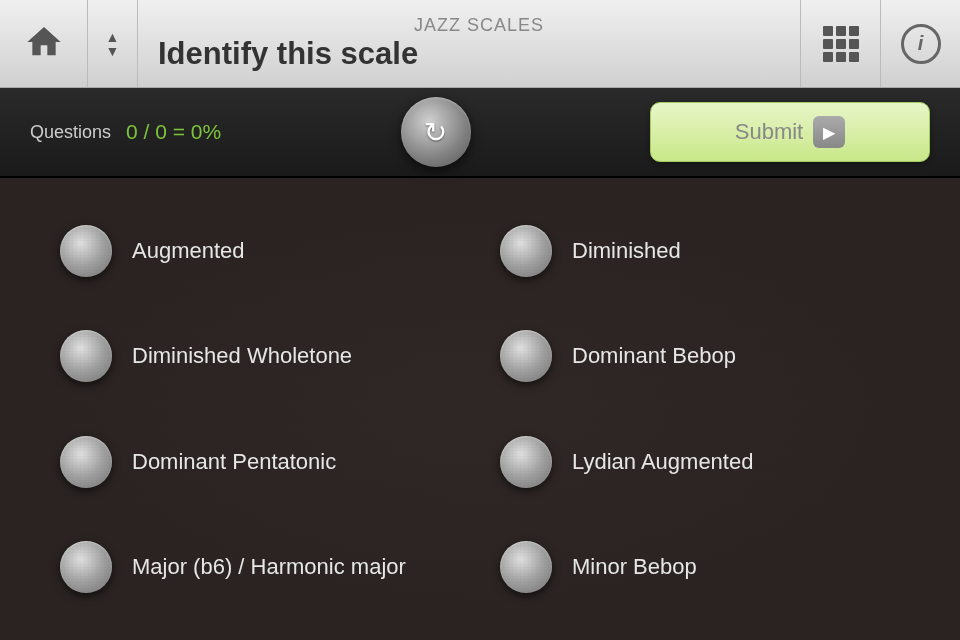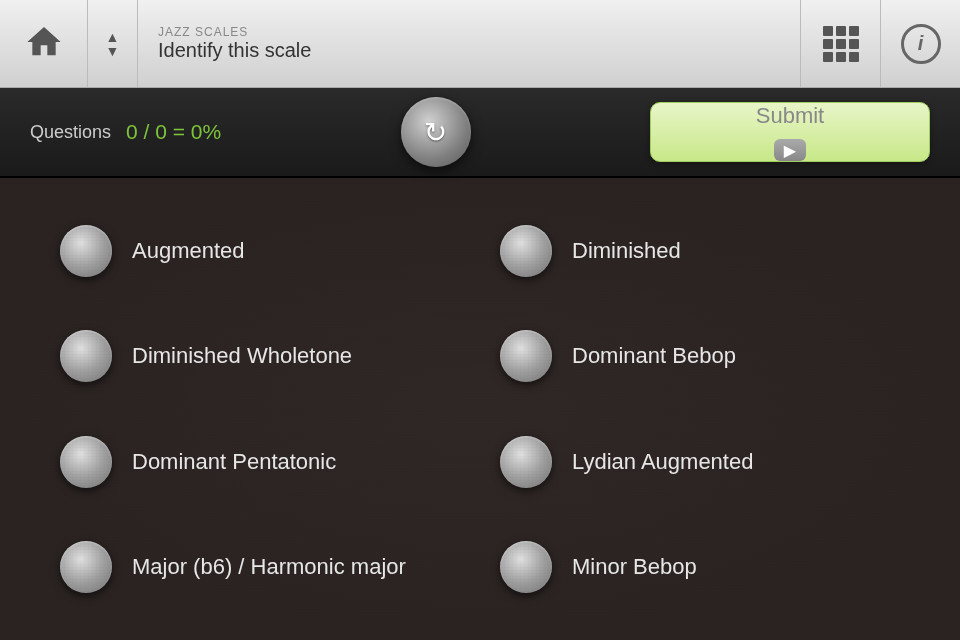--- a/index.html
+++ b/index.html
@@ -52,30 +52,31 @@
       line-height: 1;
       cursor: pointer;
     }
 
     .header-title {
       flex: 1;
       padding-left: 20px;
     }
 
     .header-subtitle {
-      font-size: 12px;
+      font-size: 18px;
       color: #888;
       text-transform: uppercase;
       letter-spacing: 1px;
+      text-align: center;
     }
 
     .header-main-title {
-      font-size: 20px;
+      font-size: 31px;
       color: #333;
-      font-weight: 400;
+      font-weight: 700;
     }
 
     .header-right {
       display: flex;
       align-items: center;
       height: 100%;
     }
 
     .grid-btn {
       width: 80px;
@@ -174,21 +175,20 @@
       align-items: center;
       justify-content: center;
       gap: 10px;
       width: 280px;
       height: 60px;
       background: linear-gradient(to bottom, #e8f5c8, #c8e888);
       border-radius: 10px;
       border: 1px solid #a0cc60;
       cursor: pointer;
       box-shadow: 0 2px 6px rgba(0,0,0,0.3);
-      flex-direction: column;
     }
 
     .submit-label {
       font-size: 22px;
       color: #888;
       font-weight: 300;
     }
 
     .submit-arrow {
       width: 32px;

